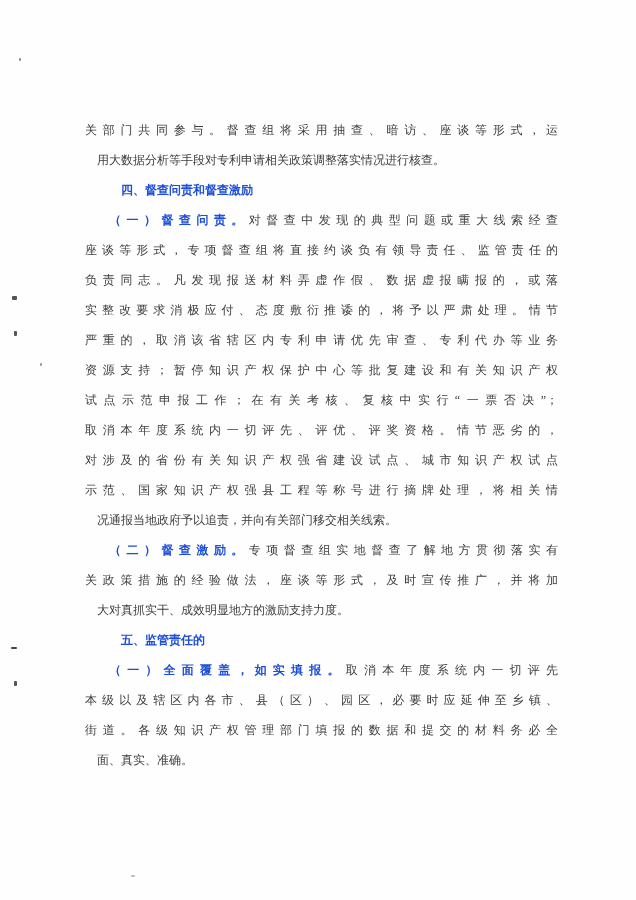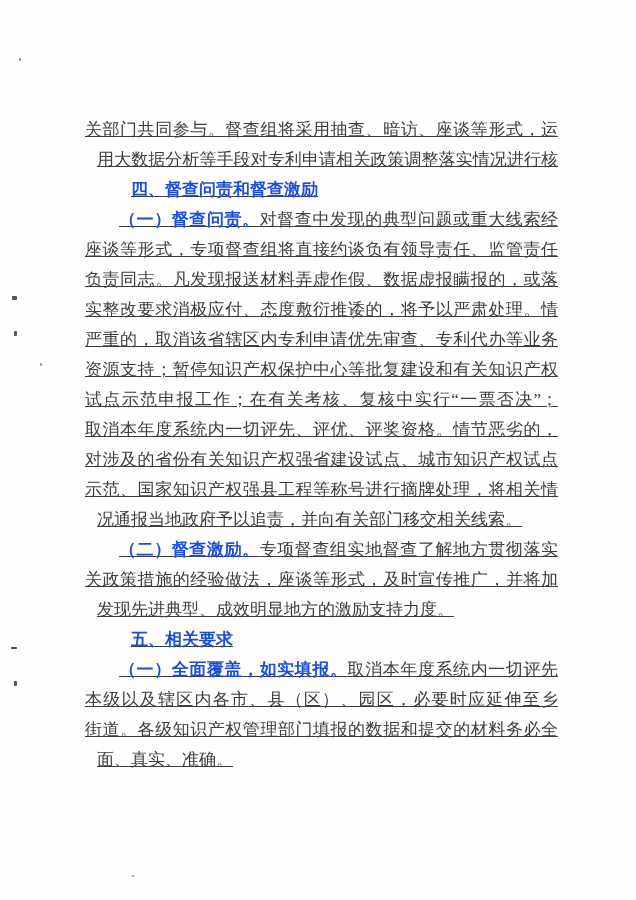--- a/index.html
+++ b/index.html
@@ -17,25 +17,24 @@
   .page {
     position: absolute;
     inset: 0;
     background: #fefefe;
   }
   .text-block {
     position: absolute;
     left: 85px;
     top: 115px;
     width: 473px;
-    font-size: 17px;
+    font-size: 12px;
     line-height: 30px;
     color: #3d3d3d;
     text-rendering: optimizeLegibility;
-    text-decoration: underline;
   }
   .line {
     height: 30px;
     overflow: hidden;
     text-align: justify;
     text-align-last: justify;
     white-space: normal;
   }
   .line.end {
     text-align-last: left;
@@ -68,22 +67,22 @@
       <div class="line"><span>实整改要求消极应付、态度敷衍推诿的，将予以严肃处理。情节</span></div>
       <div class="line"><span>严重的，取消该省辖区内专利申请优先审查、专利代办等业务</span></div>
       <div class="line"><span>资源支持；暂停知识产权保护中心等批复建设和有关知识产权</span></div>
       <div class="line"><span>试点示范申报工作；在有关考核、复核中实行“一票否决”；</span></div>
       <div class="line"><span>取消本年度系统内一切评先、评优、评奖资格。情节恶劣的，</span></div>
       <div class="line"><span>对涉及的省份有关知识产权强省建设试点、城市知识产权试点</span></div>
       <div class="line"><span>示范、国家知识产权强县工程等称号进行摘牌处理，将相关情</span></div>
       <div class="line end"><span>况通报当地政府予以追责，并向有关部门移交相关线索。</span></div>
       <div class="line indent"><span class="b">（二）督查激励。</span><span>专项督查组实地督查了解地方贯彻落实有</span></div>
       <div class="line"><span>关政策措施的经验做法，座谈等形式，及时宣传推广，并将加</span></div>
-      <div class="line end"><span>发现先进典型、成效明显地方的激励支持力度。</span></div>
-      <div class="line indent end"><span class="b">五、相关要求</span></div>
+      <div class="line end"><span>大对真抓实干、成效明显地方的激励支持力度。</span></div>
+      <div class="line indent end"><span class="b">五、监管责任的</span></div>
       <div class="line indent"><span class="b">（一）全面覆盖，如实填报。</span><span>取消本年度系统内一切评先</span></div>
       <div class="line"><span>本级以及辖区内各市、县（区）、园区，必要时应延伸至乡镇、</span></div>
       <div class="line"><span>街道。各级知识产权管理部门填报的数据和提交的材料务必全</span></div>
       <div class="line end"><span>面、真实、准确。</span></div>
     </div>
 
   <div class="speck" style="left:19px;top:58px;width:2px;height:3px;background:#8a8a8a;"></div>
   <div class="speck" style="left:12px;top:296px;width:5px;height:4px;background:#555555;"></div>
   <div class="speck" style="left:14px;top:331px;width:3px;height:5px;background:#555555;"></div>
   <div class="speck" style="left:40px;top:363px;width:2px;height:3px;background:#999999;"></div>

